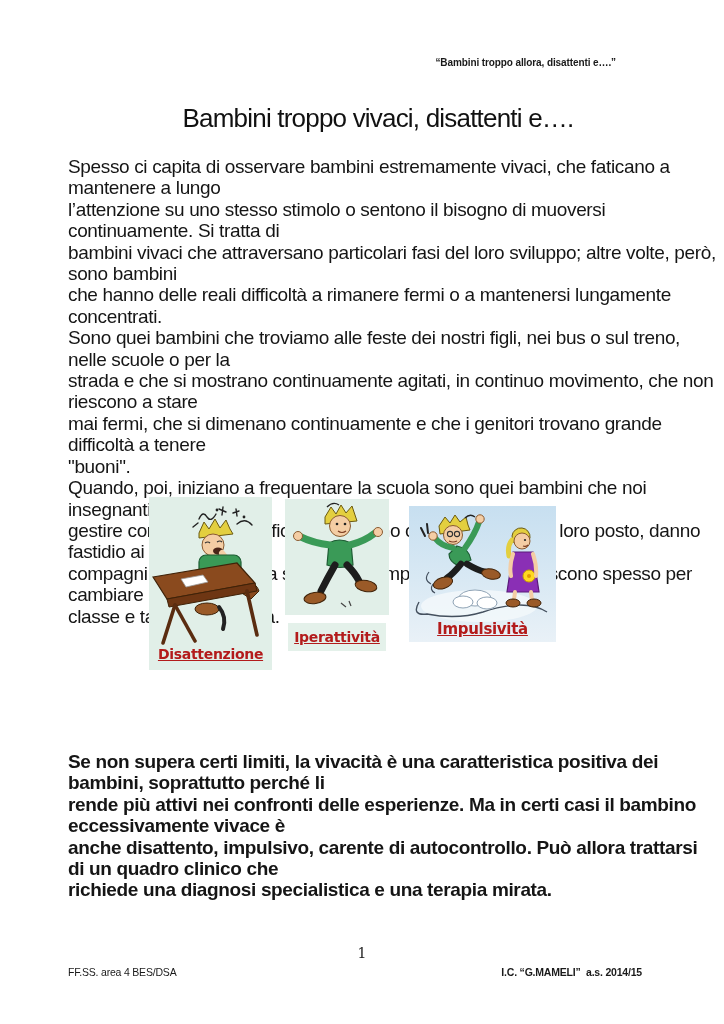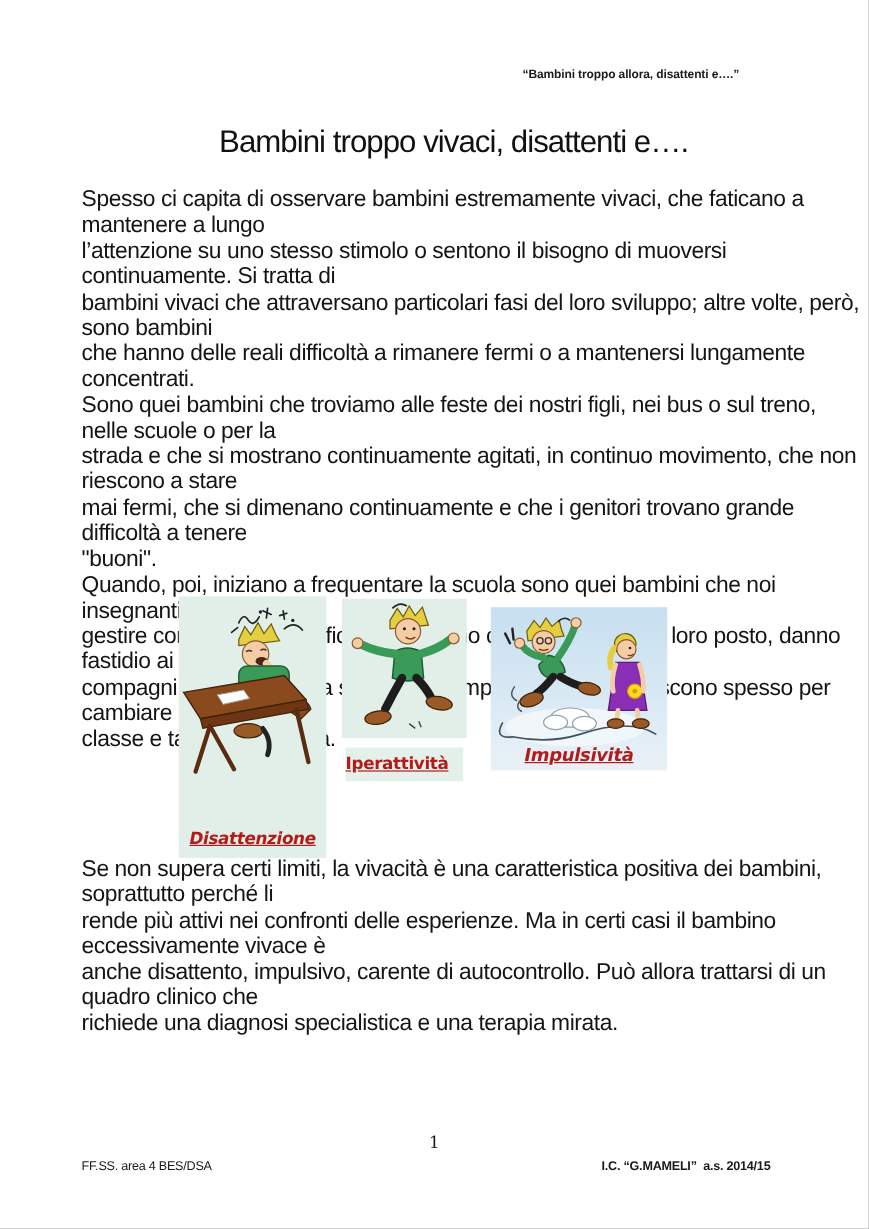--- a/index.html
+++ b/index.html
@@ -15,37 +15,37 @@
   .doc-title{
     position:absolute;top:103px;left:16px;width:100%;text-align:center;
     font-size:26px;letter-spacing:-0.8px;color:#111;
   }
   .bodytext{
     position:absolute;left:68px;width:648px;
     font-size:19px;line-height:21.4px;letter-spacing:-0.35px;
     white-space:pre-line;color:#151515;
   }
   .block1{top:156px;}
-  .block2{top:714px;}
+  .block2{top:751px;font-weight:bold;}
   .figure{position:absolute;left:140px;top:433px;width:420px;height:240px;}
   .fig-heading{
     position:absolute;left:47px;top:0;width:313px;height:37px;
     background:#d3edf3;display:flex;align-items:center;justify-content:center;
     font-size:20px;font-weight:bold;letter-spacing:0.5px;
     color:#2b3fc3;text-shadow:1px 1px 0 #9fc3ee;
     font-family:"DejaVu Sans",sans-serif;
   }
-  .panel{position:absolute;overflow:hidden;font-style:italic;}
+  .panel{position:absolute;overflow:hidden;}
   .panel svg{position:absolute;left:0;top:0;}
   .panel-mint{background:#e1efe8;}
-  .panel1{left:9px;top:64px;width:123px;height:218px;}
+  .panel1{left:9px;top:64px;width:123px;height:173px;}
   .panel2{left:145px;top:66px;width:104px;height:116px;}
   .label2strip{
     position:absolute;left:148px;top:190px;width:98px;height:28px;
-    background:#e4f1ea;display:flex;align-items:center;
+    background:#e4f1ea;display:flex;align-items:center;justify-content:center;
   }
   .panel3{
     left:269px;top:73px;width:147px;height:136px;
     background:linear-gradient(#c7dff0,#d9e9f4 55%,#e9f1f7);
   }
   .fig-label{
     color:#b31b1b;font-weight:bold;text-decoration:underline;
     font-family:"DejaVu Sans",sans-serif;letter-spacing:-0.3px;
   }
   .label1{position:absolute;bottom:8px;left:0;width:100%;text-align:center;font-size:14px;}

